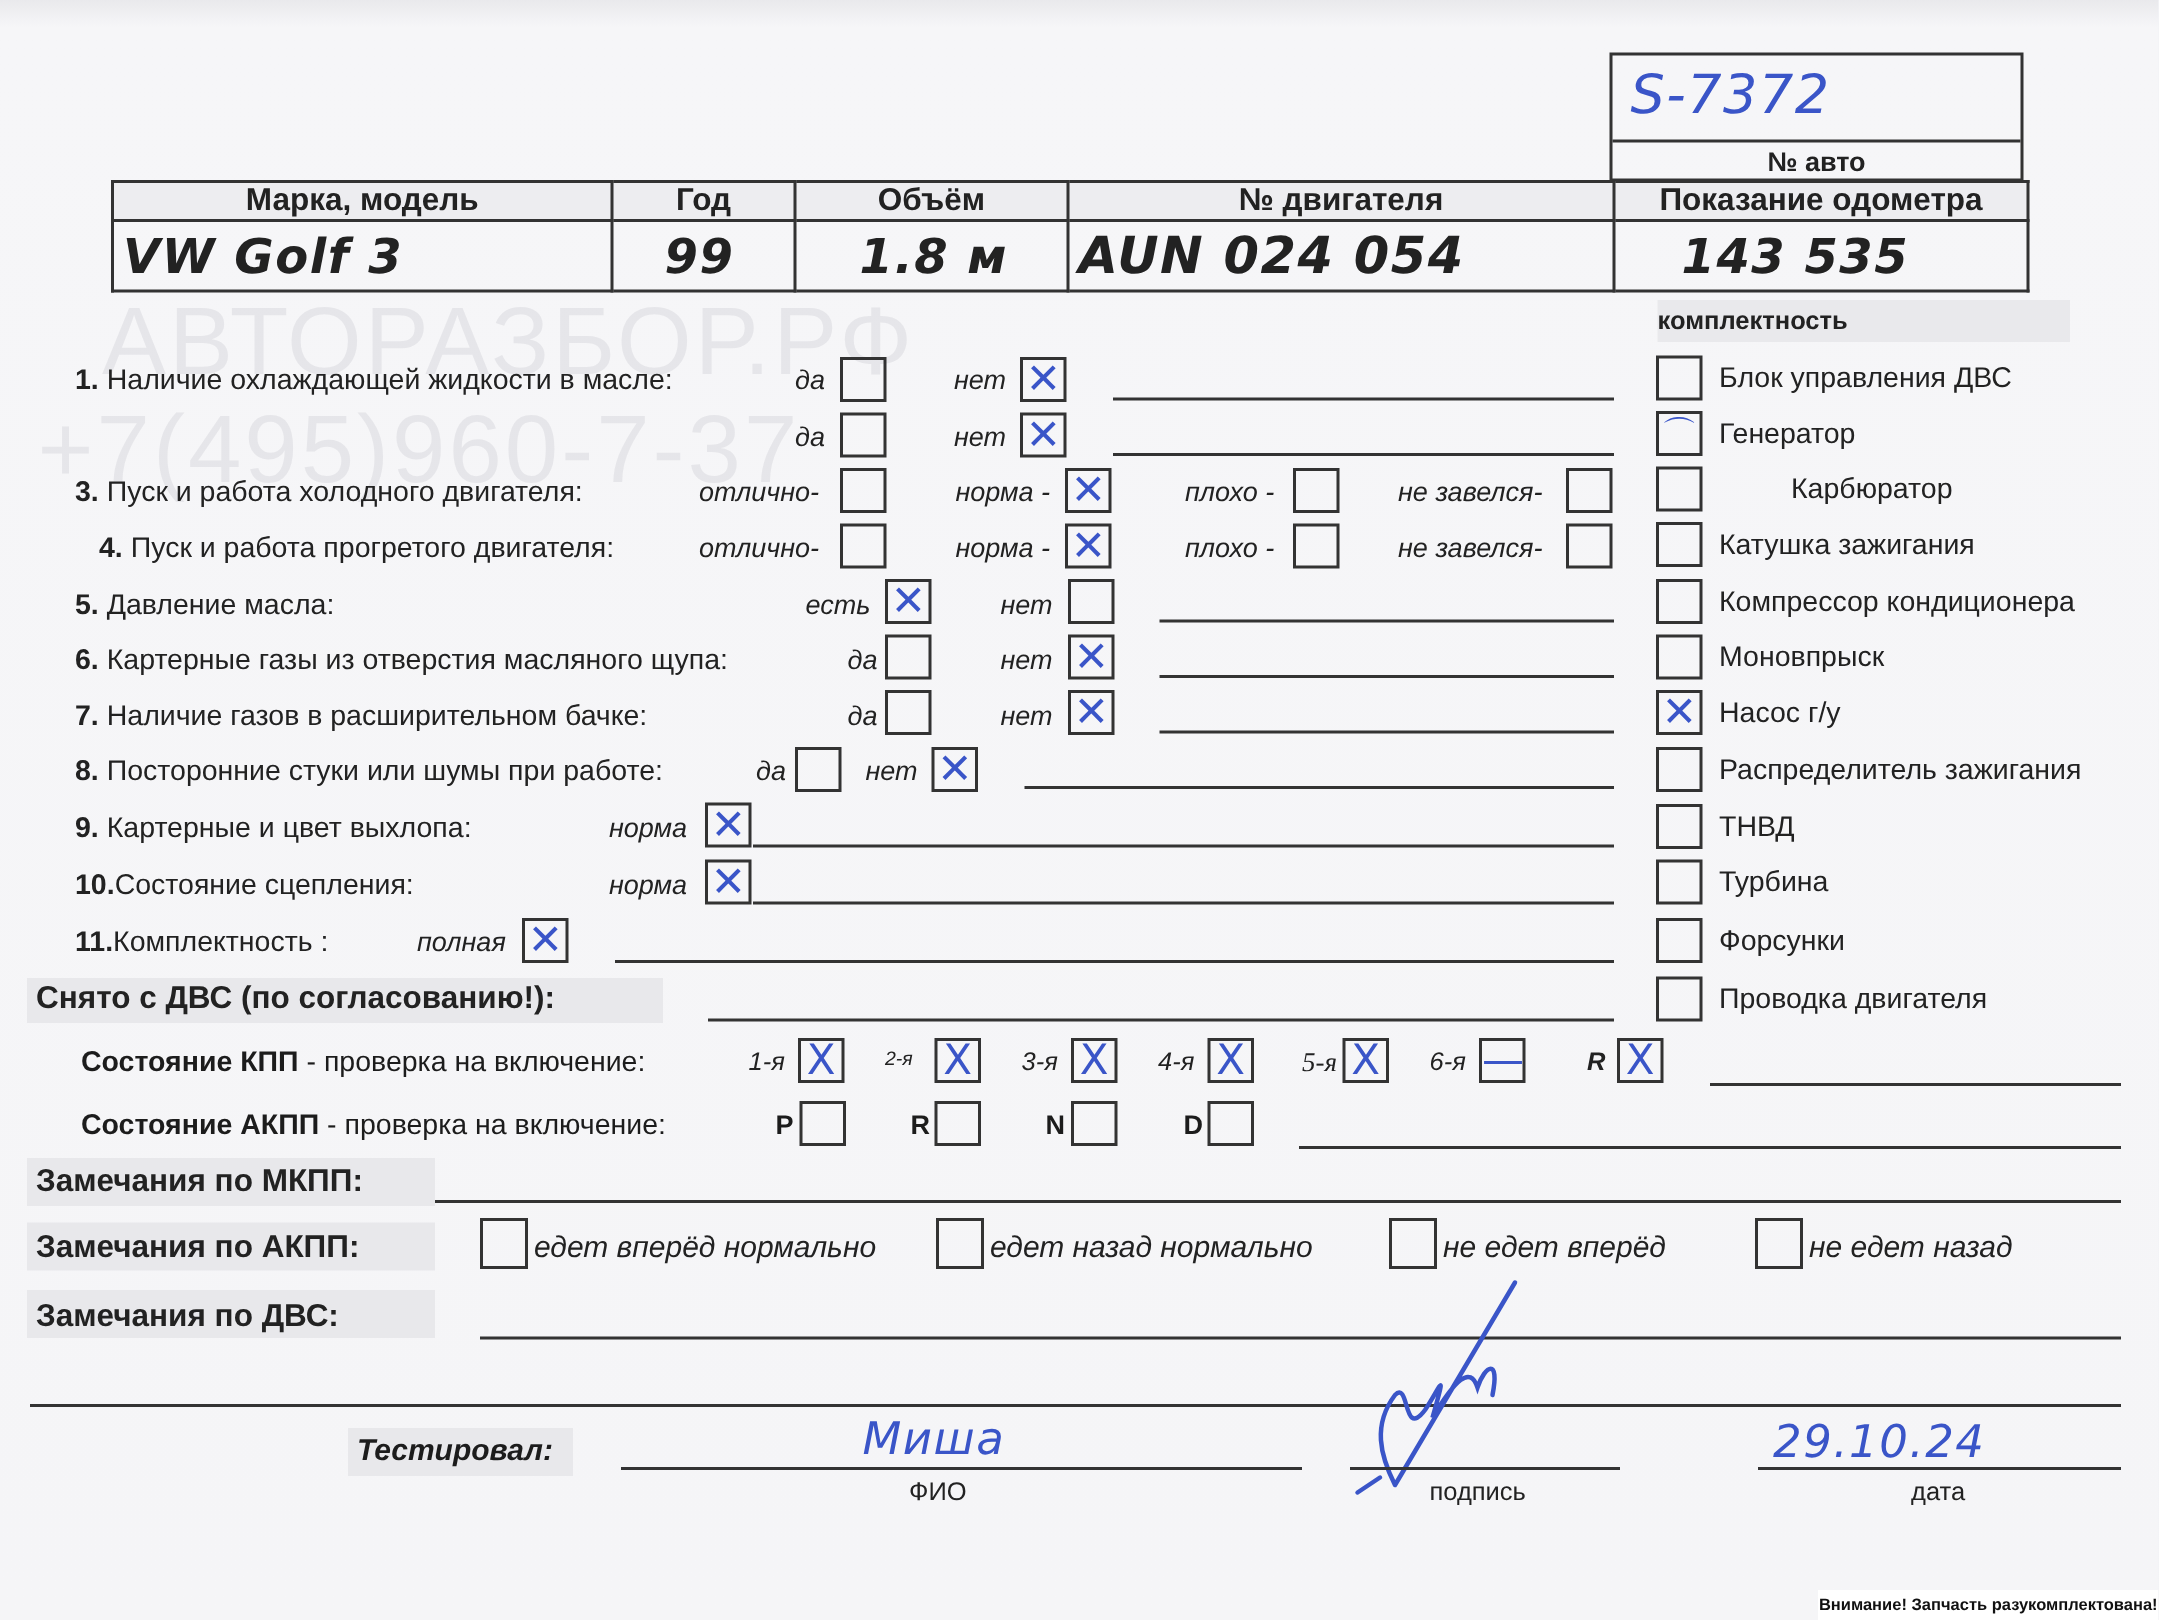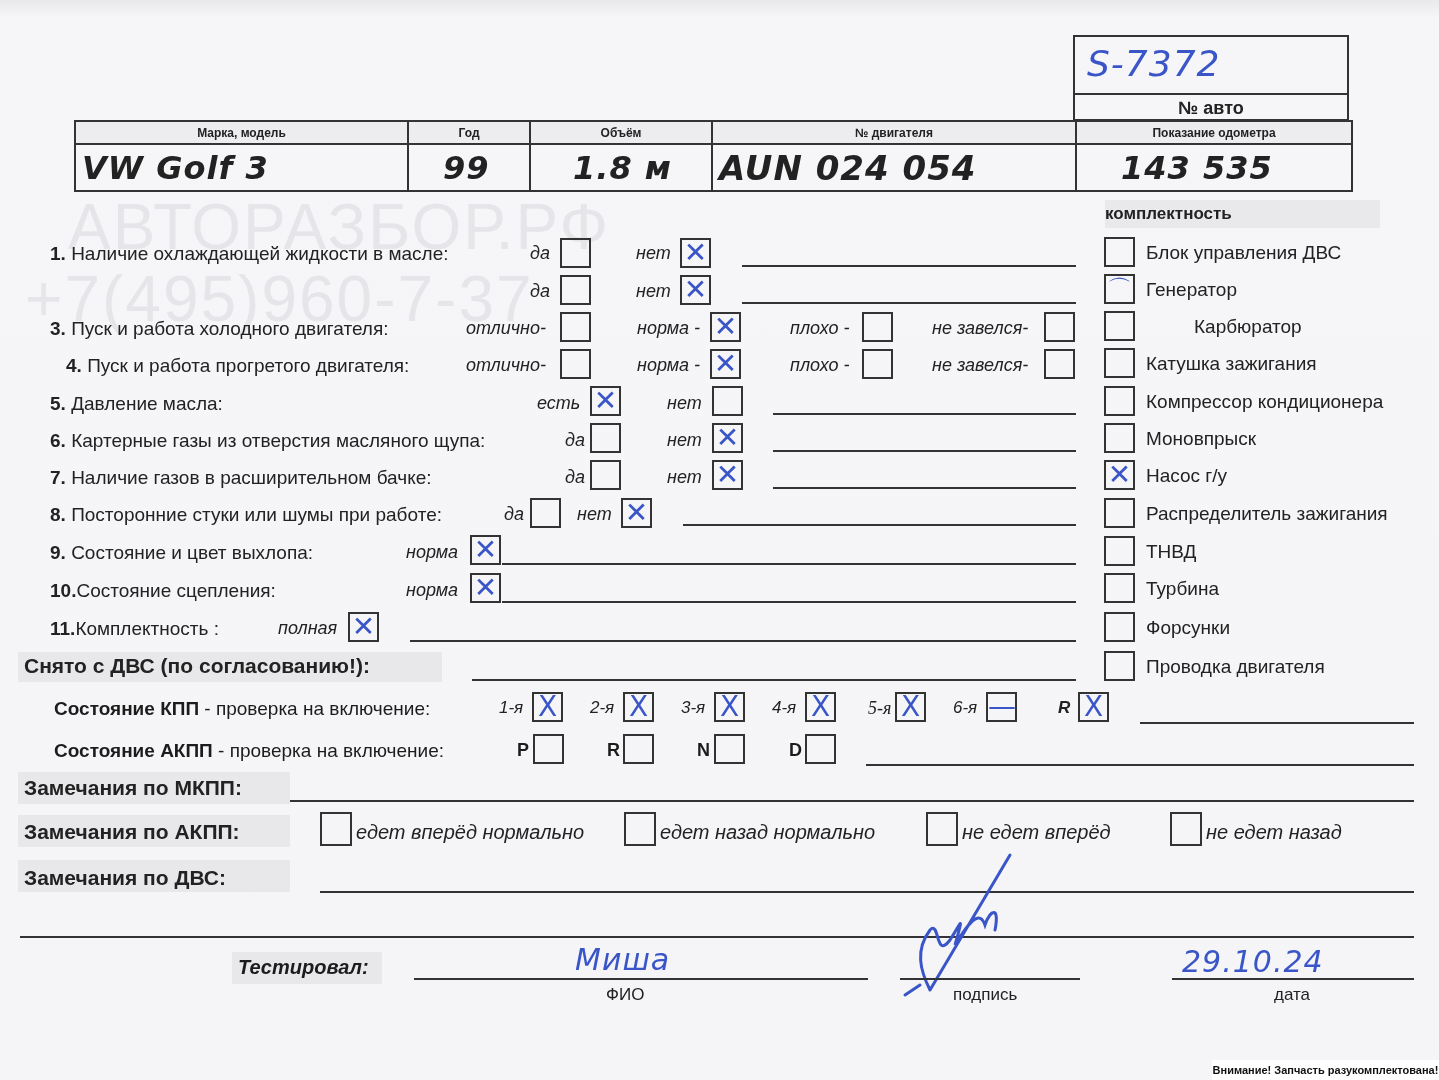--- a/index.html
+++ b/index.html
@@ -25,21 +25,21 @@
   .title { left: 282px; top: 60px; font-size: 29px; font-weight: bold; color: #222; letter-spacing: 0.2px; }
   .watermark {
     position: absolute; color: rgba(160,160,170,0.18); font-size: 64px; font-weight: normal;
     font-family: "Liberation Sans", sans-serif; letter-spacing: 2px;
   }
   
   .hdr-table {
     position: absolute; left: 74px; top: 120px; border-collapse: collapse;
   }
   .hdr-table td {
-    border: 2px solid #333; text-align: center; font-size: 12px; font-weight: bold; color: #222;
+    border: 2px solid #333; text-align: center; font-size: 21px; font-weight: bold; color: #222;
   }
   .hdr-table tr.h td { height: 23px; background: #ededf0; }
   .hdr-table tr.v td { height: 47px; text-align: left; padding-left: 6px; }
   .car-box {
     position: absolute; left: 1073px; top: 35px; width: 276px; height: 86px; border: 2px solid #333;
   }
   .car-box .num { position: absolute; left: 12px; top: 6px; font-size: 36px; }
   .car-box .lbl {
     position: absolute; left: 0; right: 0; top: 56px; height: 28px; border-top: 2px solid #333;
     text-align: center; font-size: 18px; font-weight: bold; line-height: 26px; color: #222;
@@ -189,21 +189,21 @@
   </div>
   <div class="abs opt" style="left:504px; top:504px;">да</div>
   <div class="cb" style="left:530px; top:498px;"></div>
   <div class="abs opt" style="left:577px; top:504px;">нет</div>
   <div class="cb" style="left:621px; top:498px;">
       <span class="mark">✕</span>
     </div>
   <div class="line" style="left:683px; top:524px; width:393px;"></div>
 
   <div class="abs row-label" style="left:50px; top:542px;">
-    <b>9.</b> <span>Состояние и цвет выхлопа:</span>
+    <b>9.</b> <span>Картерные и цвет выхлопа:</span>
   </div>
   <div class="abs opt" style="left:406px; top:542px;">норма</div>
   <div class="cb" style="left:470px; top:535px;">
       <span class="mark">✕</span>
     </div>
   <div class="line" style="left:502px; top:563px; width:574px;"></div>
 
   <div class="abs row-label" style="left:50px; top:580px;">
     <b>10.</b><span>Состояние сцепления:</span>
   </div>
@@ -255,21 +255,21 @@
   <div class="cb" style="left:1104px; top:651px;"></div>
   <div class="abs komp-item" style="left:1146px; top:656px;">Проводка двигателя</div>
 
   <div class="abs" style="left:54px; top:698px; font-size:19px;">
     <b>Состояние КПП</b><span> - проверка на включение:</span>
   </div>
   <div class="abs opt" style="left:499px; top:698px; font-size:17px;">1-я</div>
   <div class="cb" style="left:532px; top:692px;">
       <span class="mark">X</span>
     </div>
-  <div class="abs opt" style="left:590px; top:698px; font-size:17px;">2-я</div>
+  <div class="abs opt" style="left:590px; top:698px; font-size:13px;">2-я</div>
   <div class="cb" style="left:623px; top:692px;">
       <span class="mark">X</span>
     </div>
   <div class="abs opt" style="left:681px; top:698px; font-size:17px;">3-я</div>
   <div class="cb" style="left:714px; top:692px;">
       <span class="mark">X</span>
     </div>
   <div class="abs opt" style="left:772px; top:698px; font-size:17px;">4-я</div>
   <div class="cb" style="left:805px; top:692px;">
       <span class="mark">X</span>

